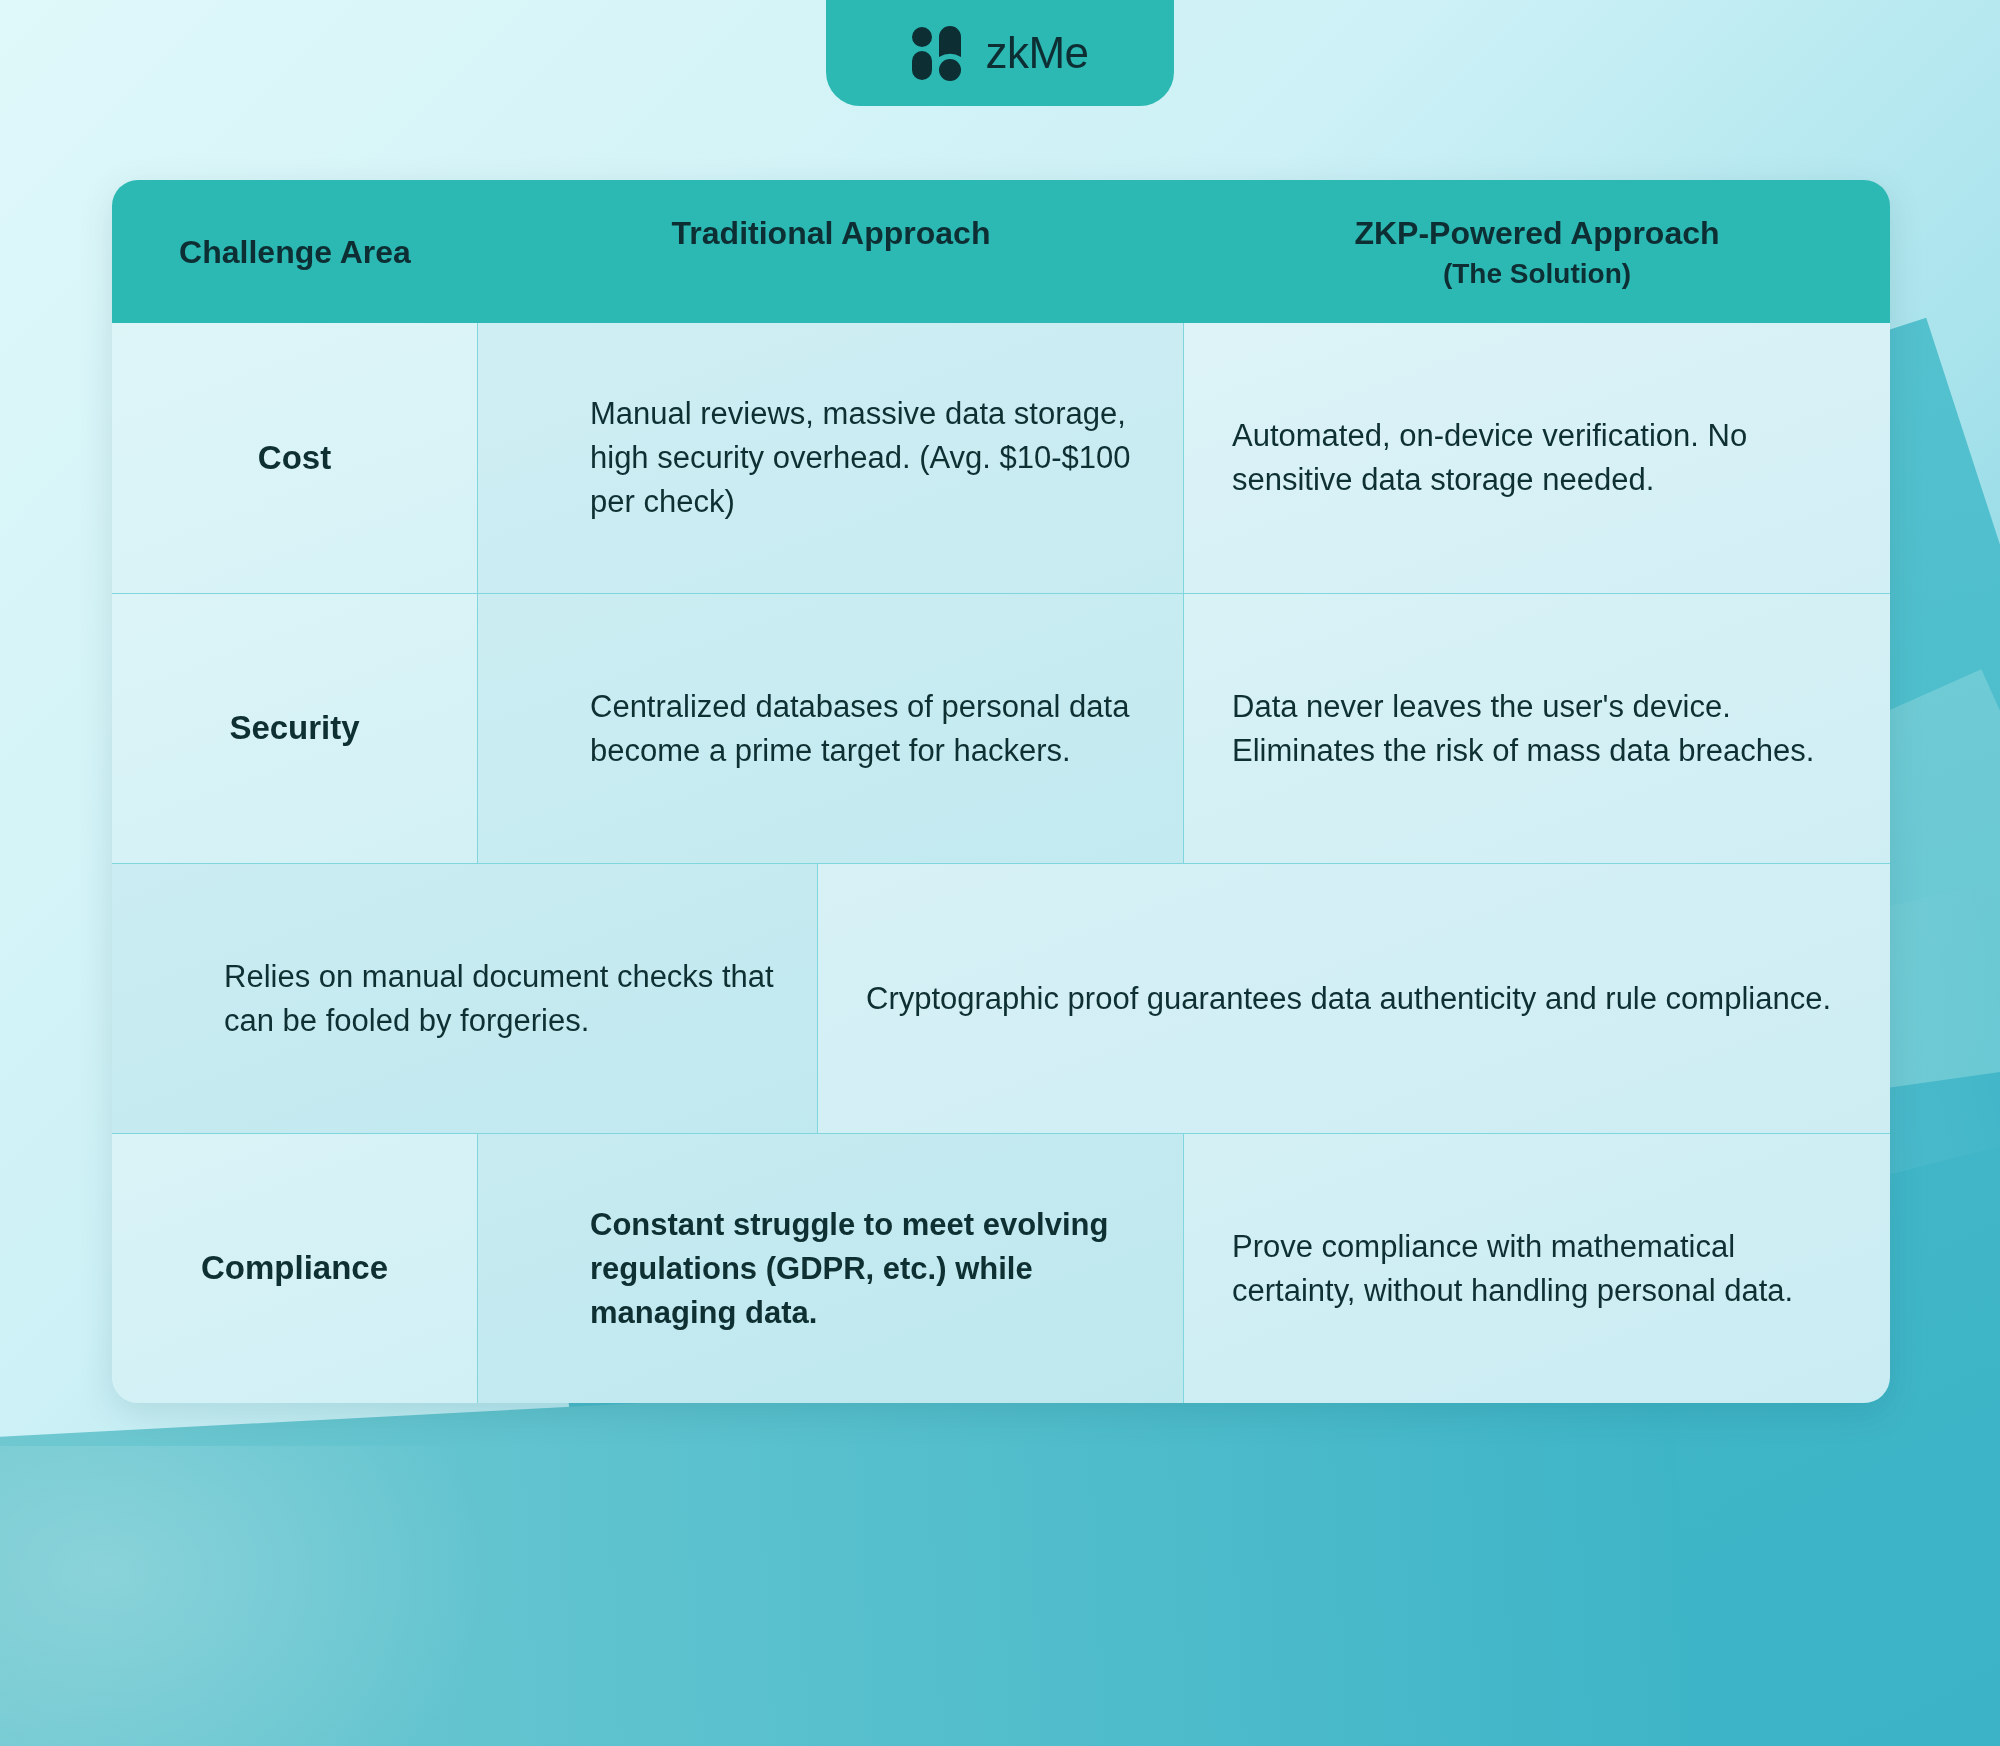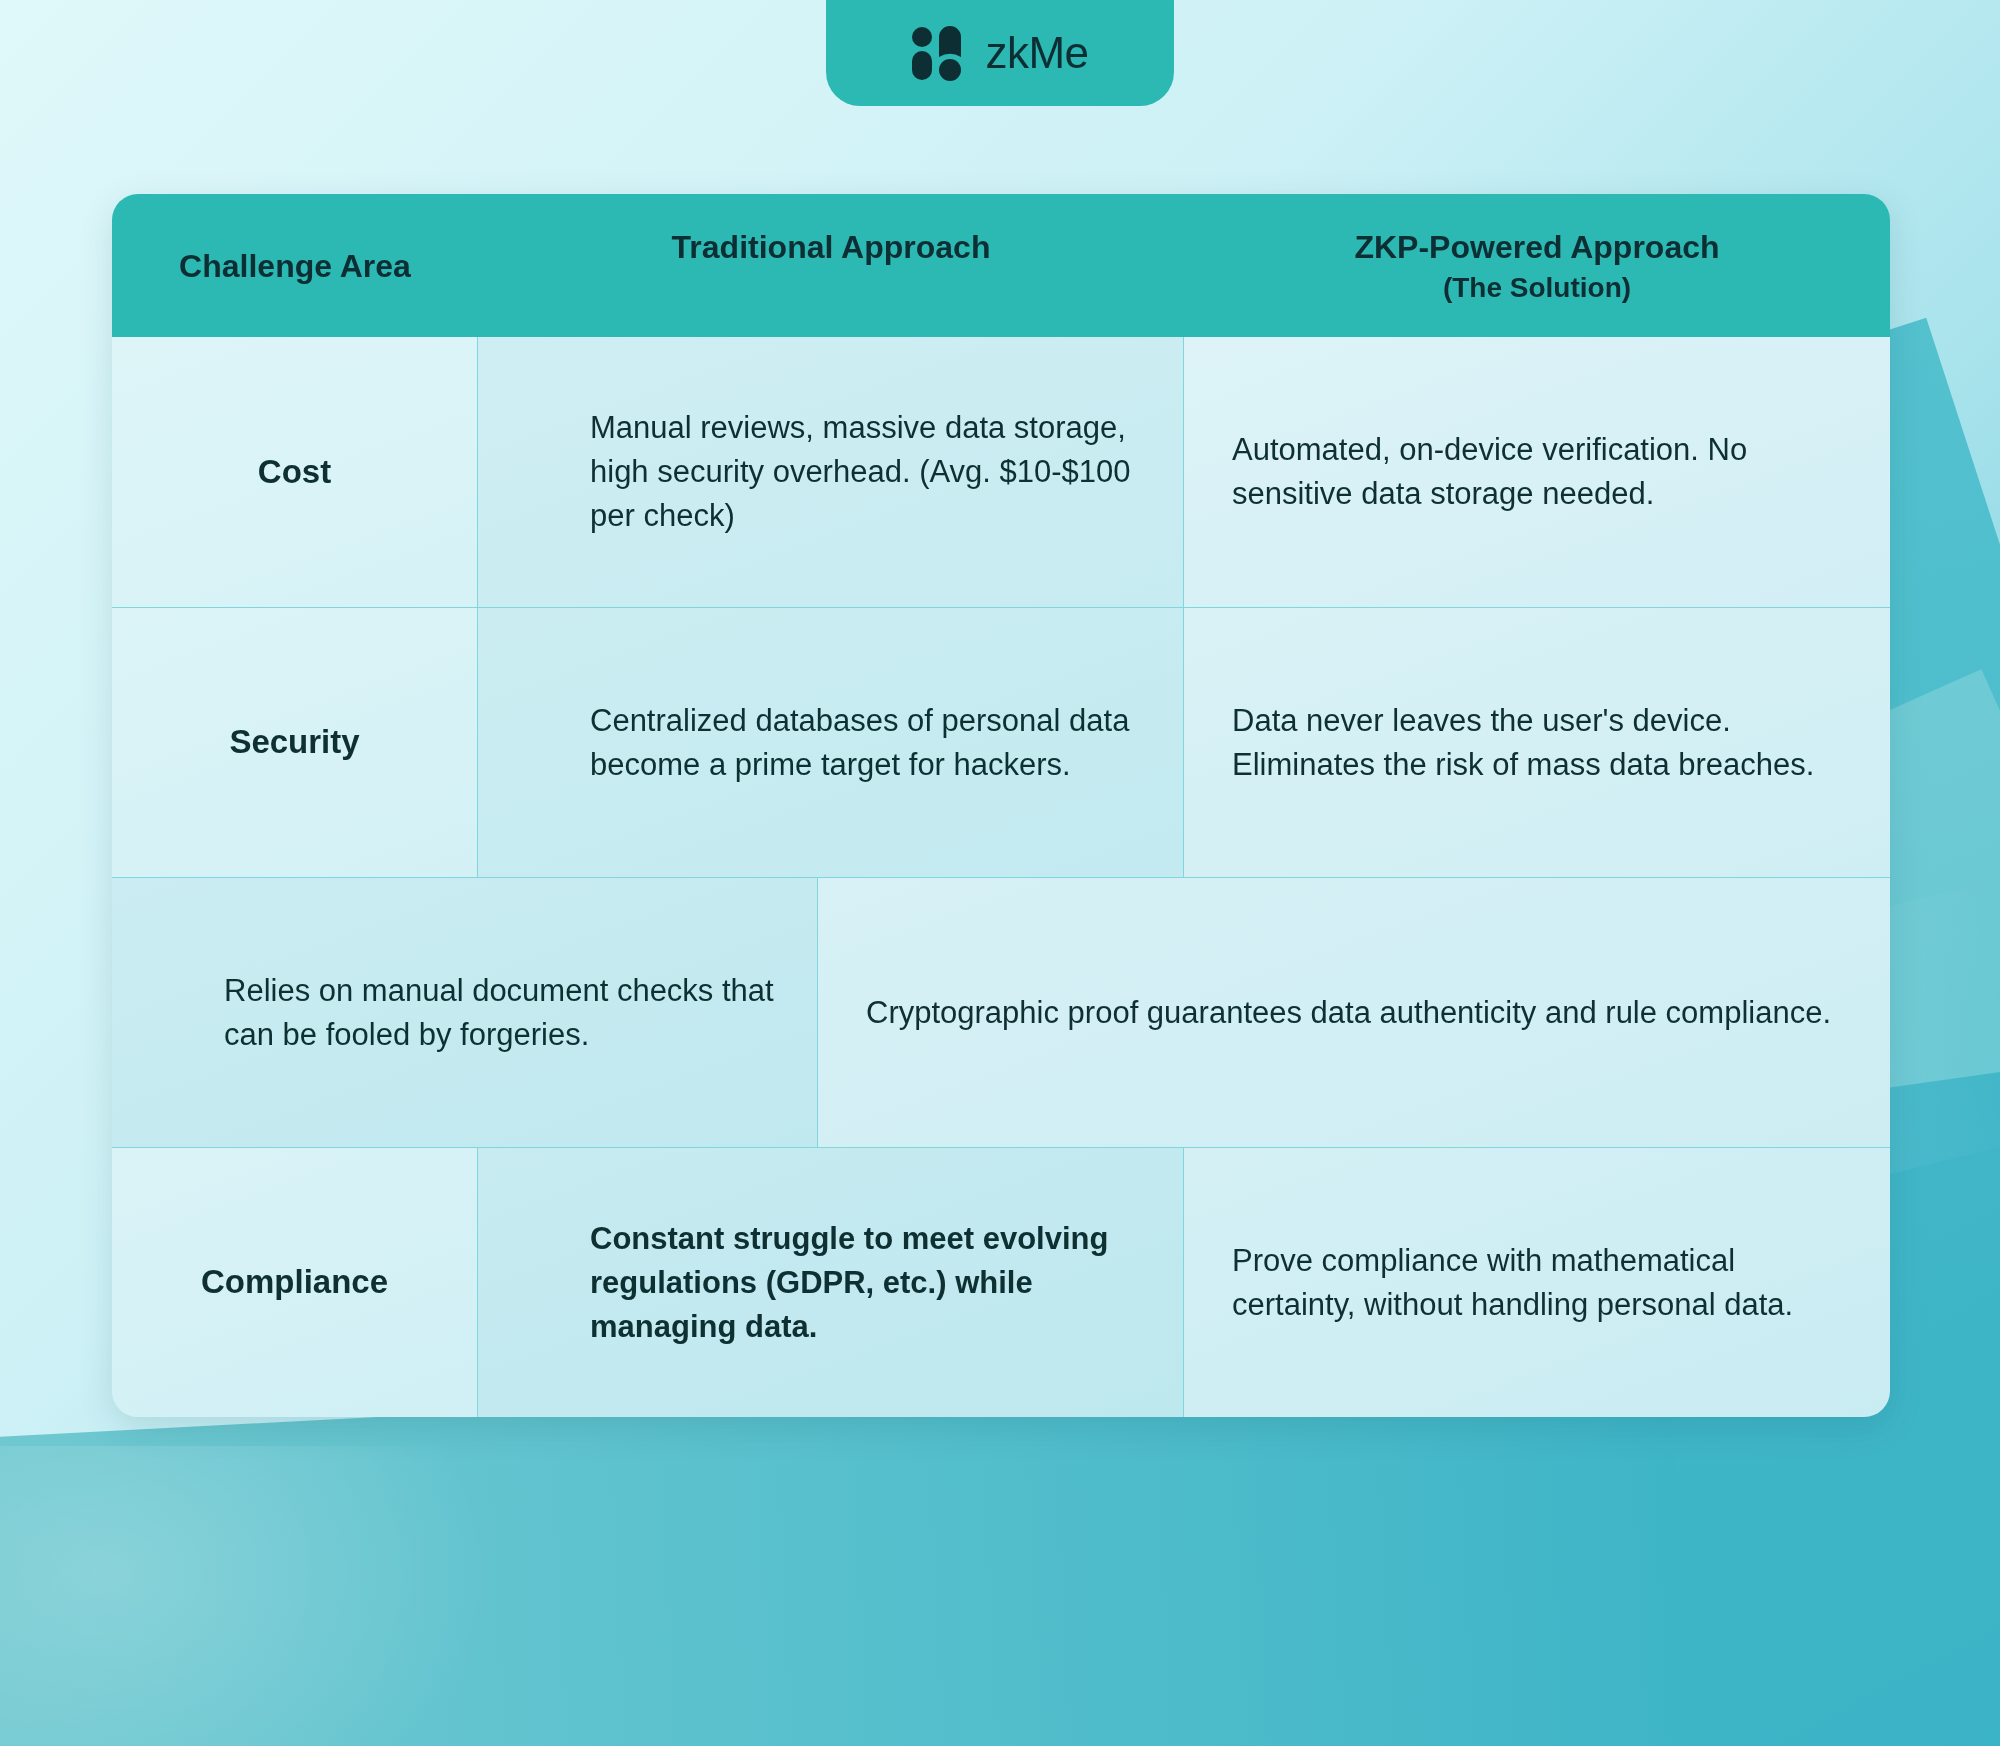--- a/index.html
+++ b/index.html
@@ -67,21 +67,21 @@
   }
   #logo-mark { width:56px; height:56px; display:block; }
   #logo-word {
     font-size:44px; font-weight:400; color:#0d2e33;
     letter-spacing:-.5px;
   }
 
   
   #table-card {
     position:absolute; z-index:2;
-    left:112px; top:194px;
+    left:112px; top:180px;
     width:1778px;
     border-radius:26px;
     overflow:hidden;
     box-shadow:0 10px 34px rgba(10,70,80,.13);
   }
 
   .thead {
     display:flex;
     background:#2cb9b4;
   }

